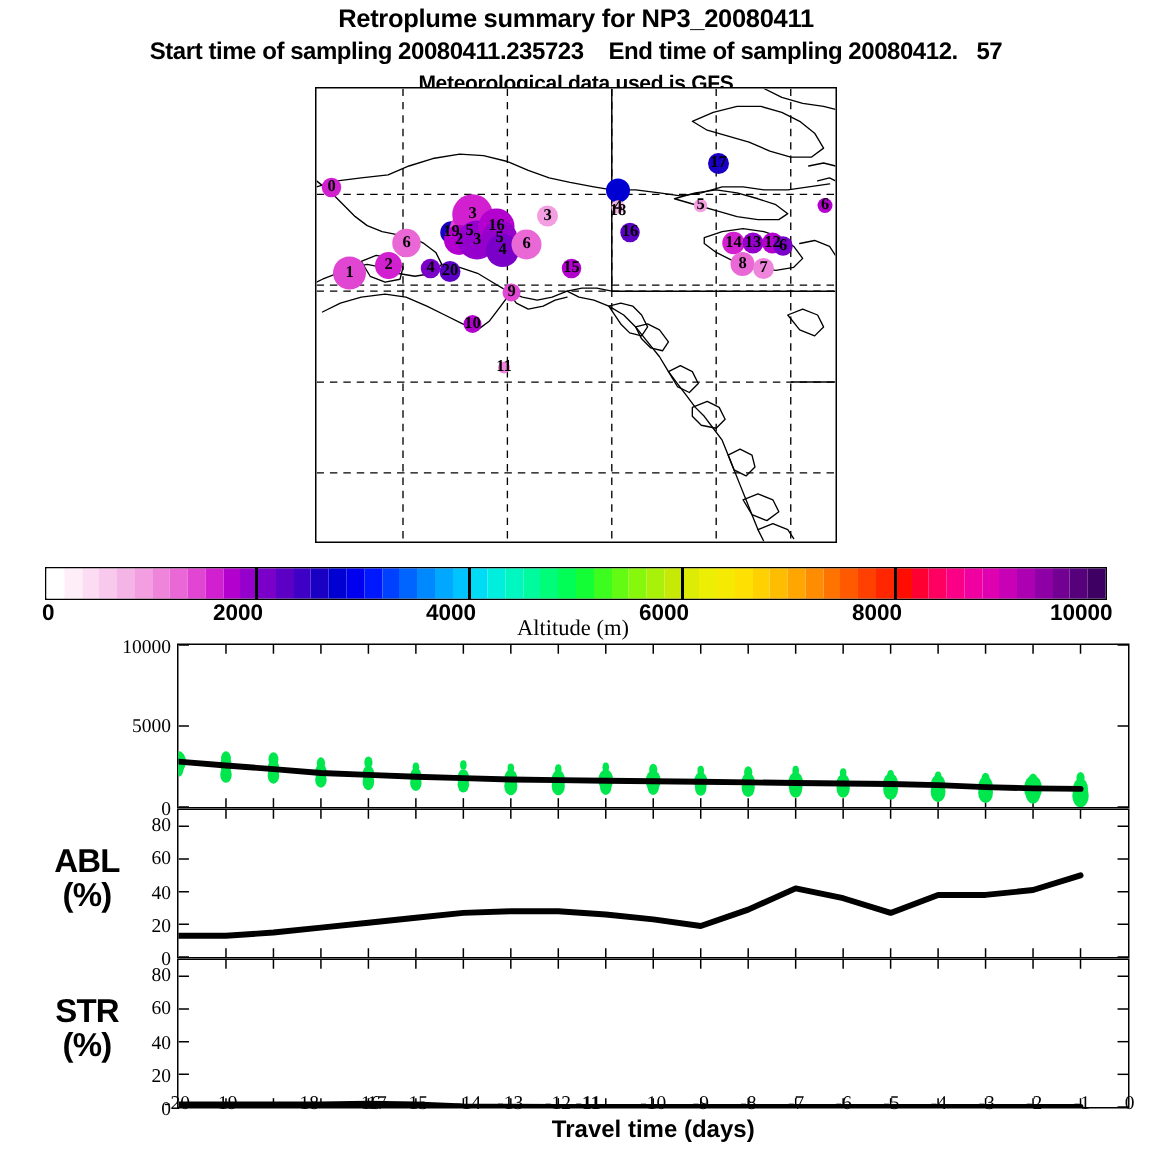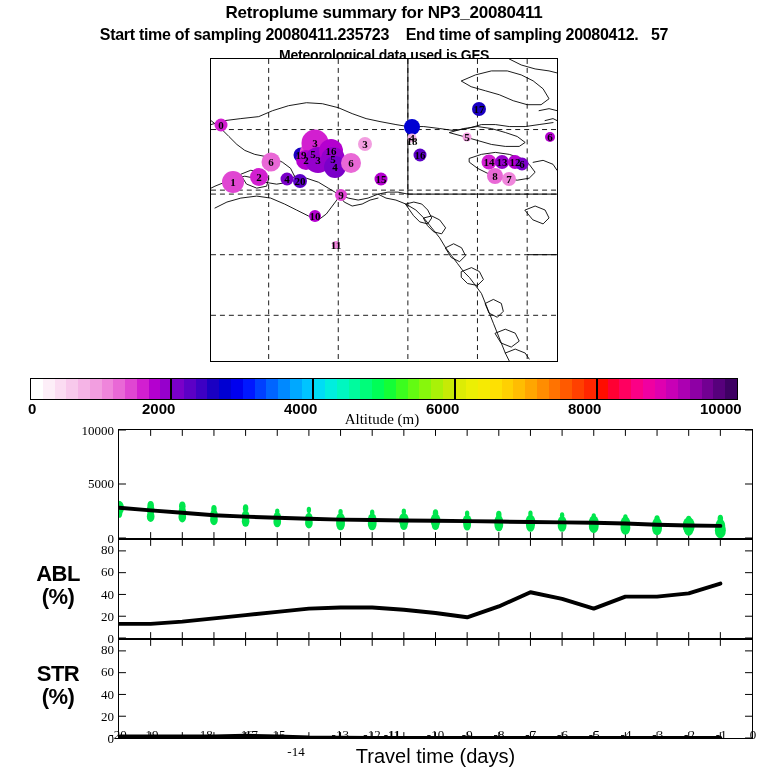--- a/index.html
+++ b/index.html
@@ -80,21 +80,21 @@
     transform:translateY(-50%);
   }
   .ytick-holder{position:absolute;left:50px;width:64px;}
 
   .xtick{
     position:absolute;font-family:"Liberation Serif",serif;font-size:13px;
     color:#000;transform:translateX(-50%);top:727px;white-space:nowrap;
   }
   .xaxis-title{
     position:absolute;left:118px;top:745px;width:635px;text-align:center;
-    font-size:20px;font-weight:normal;color:#000;
+    font-size:16px;font-weight:bold;color:#000;
   }
 </style>
 </head>
 <body>
 
 <div class="fig">
 
   <div class="title-main">Retroplume summary for NP3_20080411</div>
   <div class="title-sub">Start time of sampling 20080411.235723    End time of sampling 20080412.   57</div>
   <div class="title-met">Meteorological data used is GFS</div>
@@ -562,21 +562,21 @@
       </svg>
   </div>
 
   <div id="xticks">
       <div class="xtick" style="left: 118px;">-20</div>
       <div class="xtick" style="left: 149.75px;">-19</div>
       <div class="xtick" style="left: 178px; margin-left: 26px;">-18</div>
       <div class="xtick" style="left: 213.25px; margin-left: 36px;">-17</div>
       <div class="xtick" style="left: 245px;">-16</div>
       <div class="xtick" style="left: 276.75px;">-15</div>
-      <div class="xtick" style="left: 296px; margin-top: 17px;">-14</div>
+      <div class="xtick" style="left: 312px;">-14</div>
       <div class="xtick" style="left: 340.25px;">-13</div>
       <div class="xtick" style="left: 372px;">-12</div>
       <div class="xtick" style="left: 392px; font-weight: bold;">-11</div>
       <div class="xtick" style="left: 435.5px;">-10</div>
       <div class="xtick" style="left: 467.25px;">-9</div>
       <div class="xtick" style="left: 499px;">-8</div>
       <div class="xtick" style="left: 530.75px;">-7</div>
       <div class="xtick" style="left: 562.5px;">-6</div>
       <div class="xtick" style="left: 594.25px;">-5</div>
       <div class="xtick" style="left: 626px;">-4</div>

